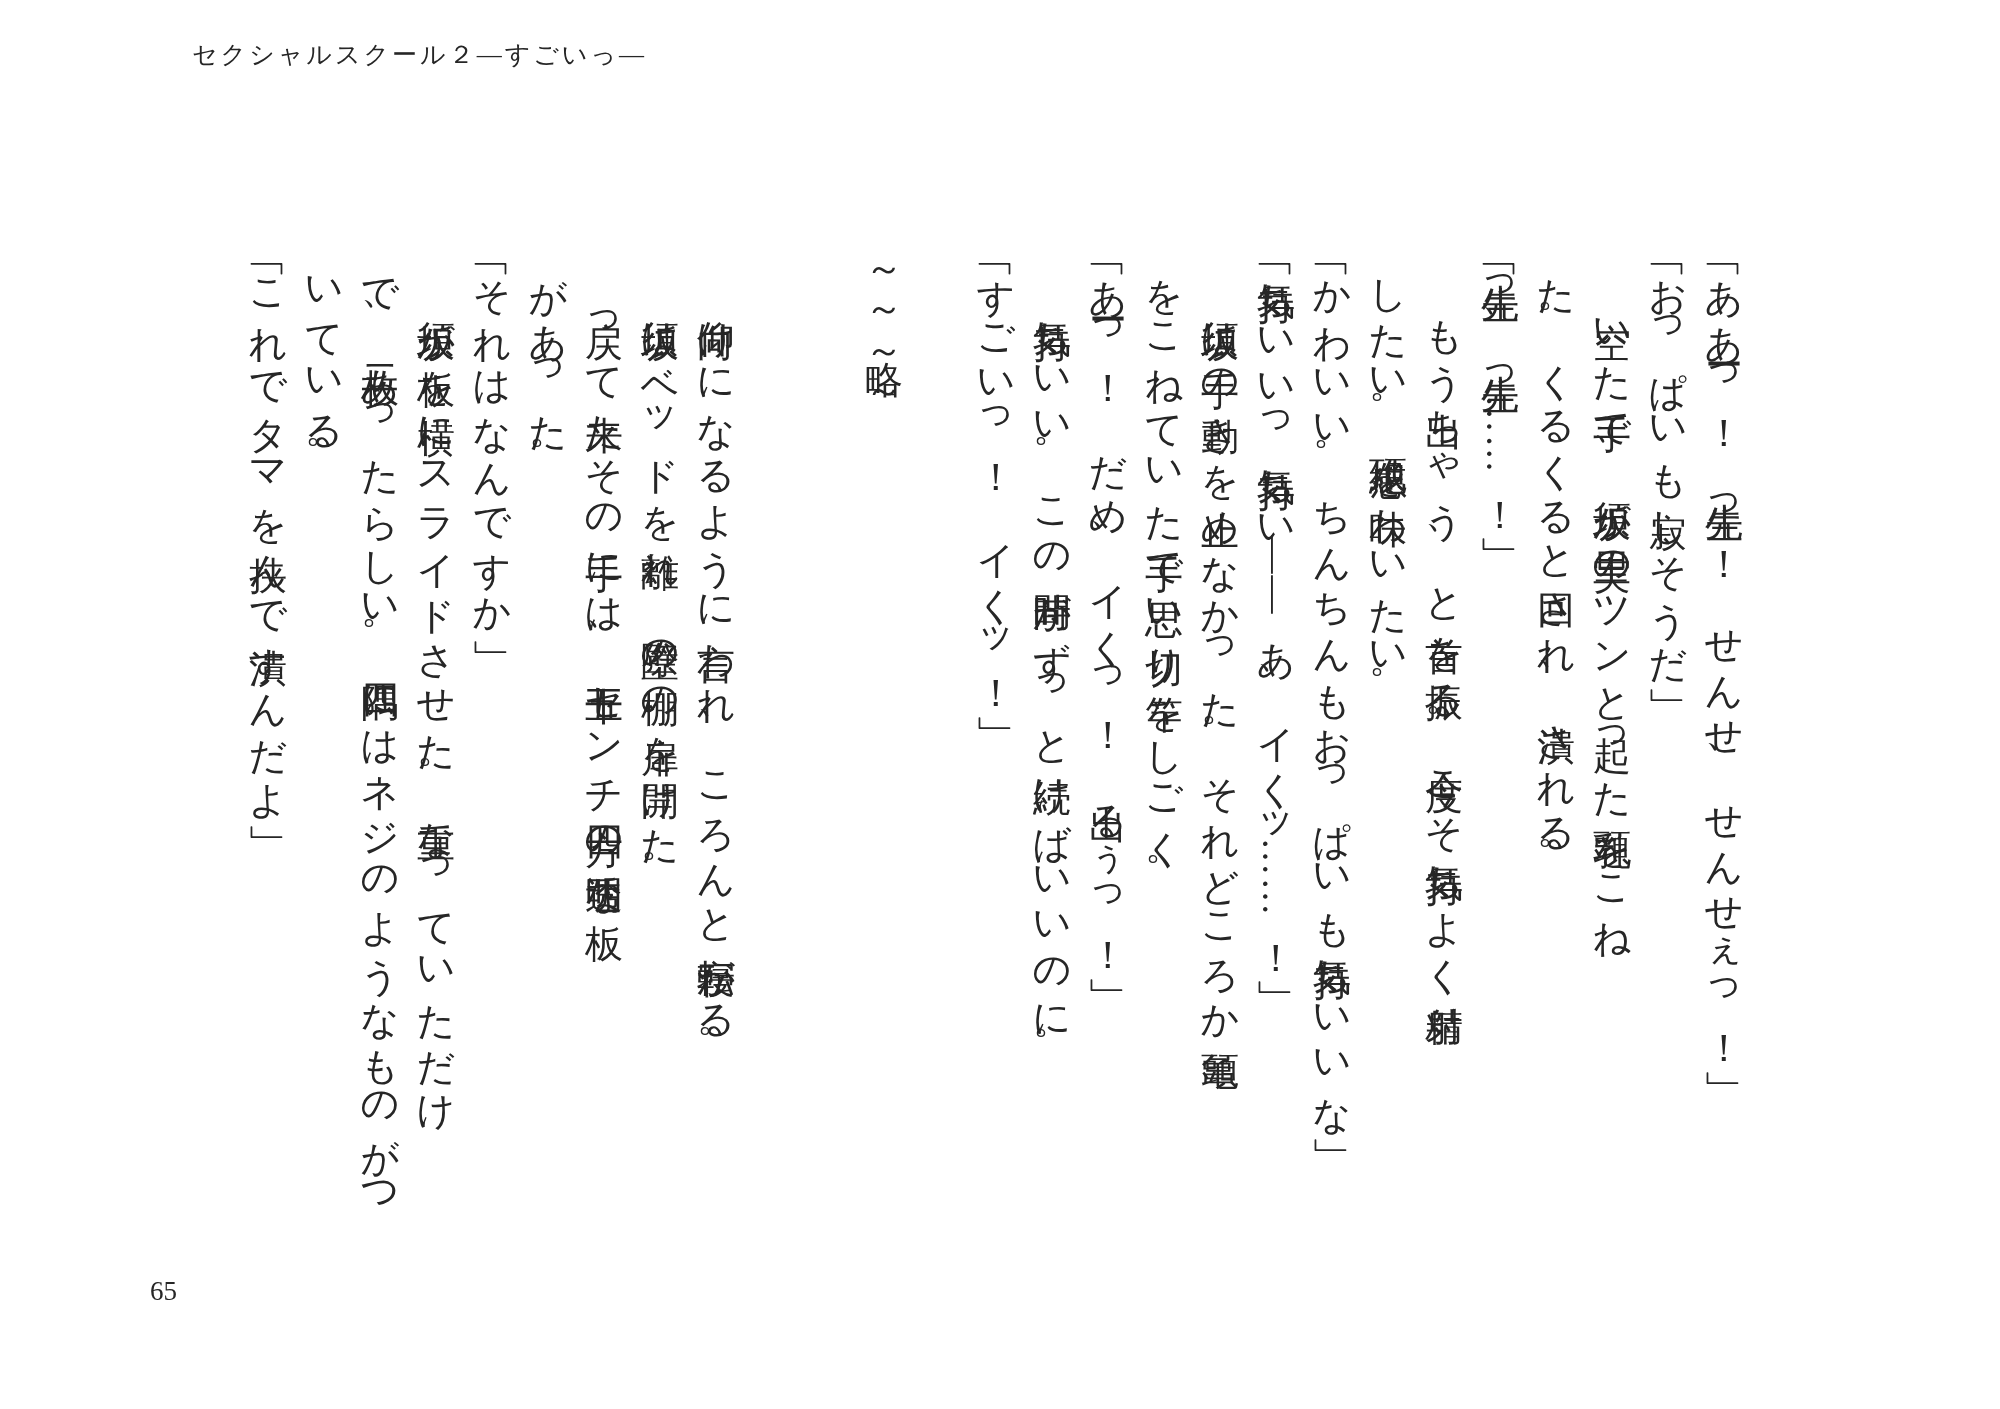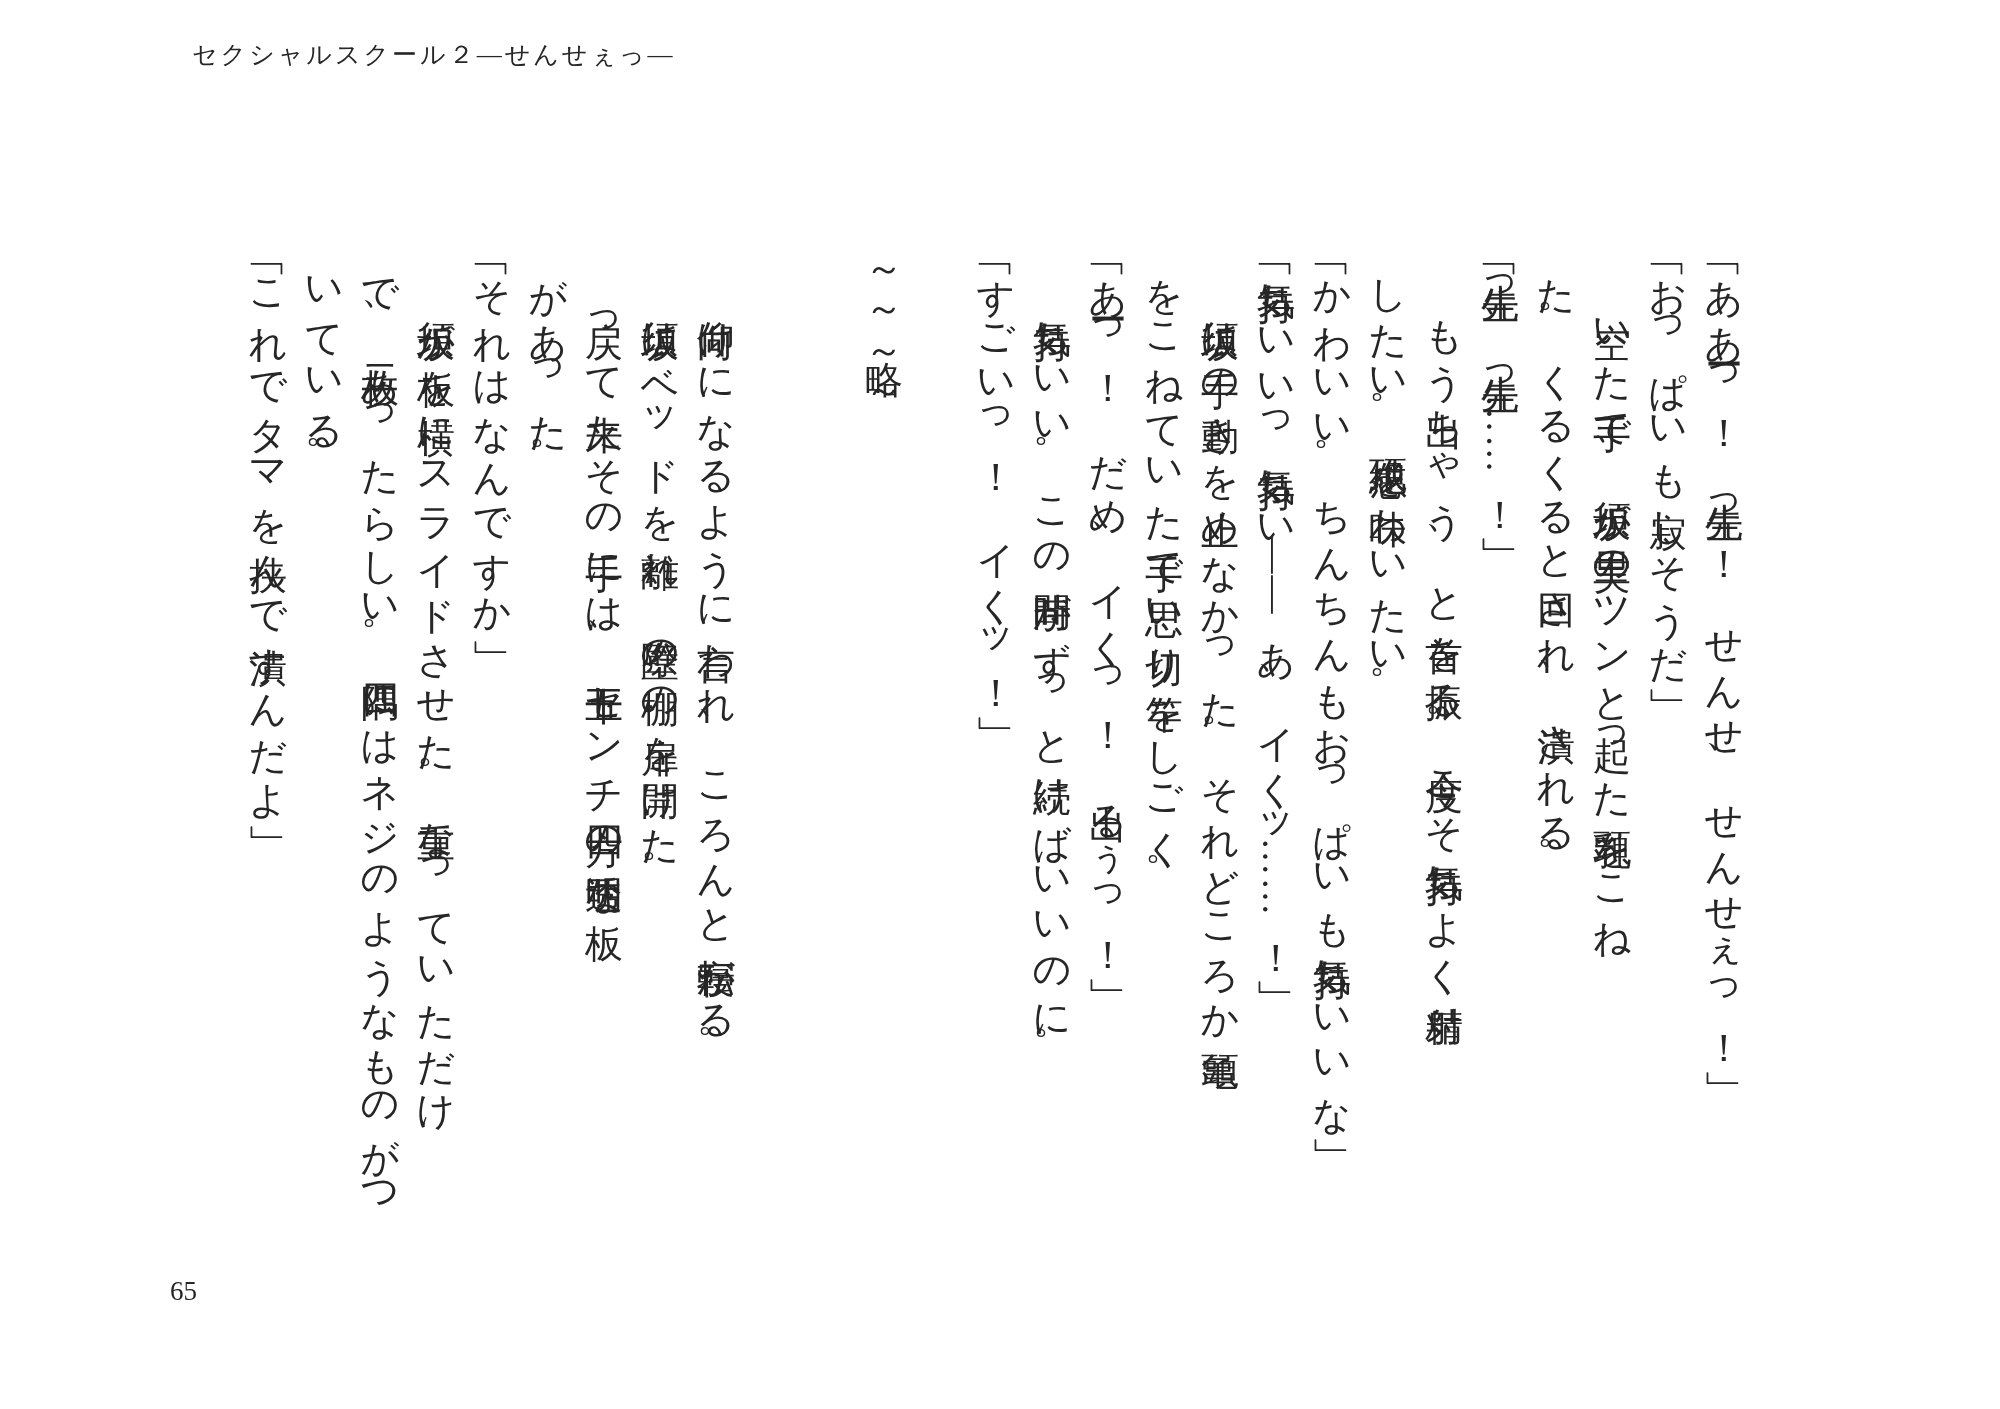--- a/index.html
+++ b/index.html
@@ -21,21 +21,20 @@
     top: 38px;
     font-size: 25px;
     letter-spacing: 3px;
     white-space: nowrap;
   }
   .page-number {
     position: absolute;
     left: 150px;
     top: 1276px;
     font-size: 27px;
-    margin-left: 20px;
   }
   .text-block {
     position: absolute;
     top: 252px;
     right: 248px;
     height: 1020px;
     display: flex;
     flex-direction: row-reverse;
     align-items: flex-start;
   }
@@ -48,21 +47,21 @@
     line-height: 56px;
     letter-spacing: 2px;
     margin: 0;
     white-space: pre;
     overflow: visible;
   }
 </style>
 </head>
 <body>
 
-<div class="header-title">セクシャルスクール２―せんせぇっ―</div>
+<div class="header-title">セクシャルスクール２―すごいっ―</div>
 
 <div class="text-block">
     <p class="vcol">「ああーっ！　先生っ！　せんせ、せんせぇっ！」</p>
     <p class="vcol">「おっぱいも寂しそうだ」</p>
     <p class="vcol">　空いた手で、須坂が里実のツンと起った乳頭をこね</p>
     <p class="vcol">た。くるくると回され、潰される。</p>
     <p class="vcol">「先生っ、先生っ……！」</p>
     <p class="vcol">　もう出ちゃう、と首を振る。今度こそ気持ちよく射精</p>
     <p class="vcol">したい。絶頂感を味わいたい。</p>
     <p class="vcol">「かわいい。ちんちんもおっぱいも気持ちいいな」</p>

